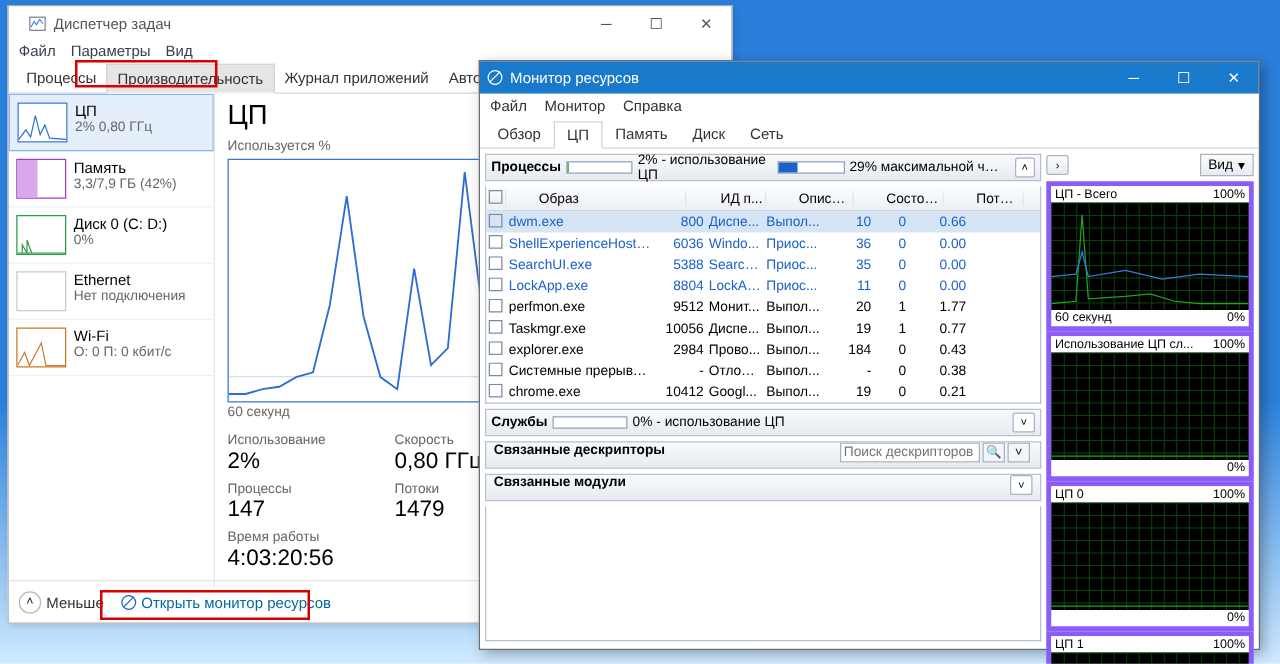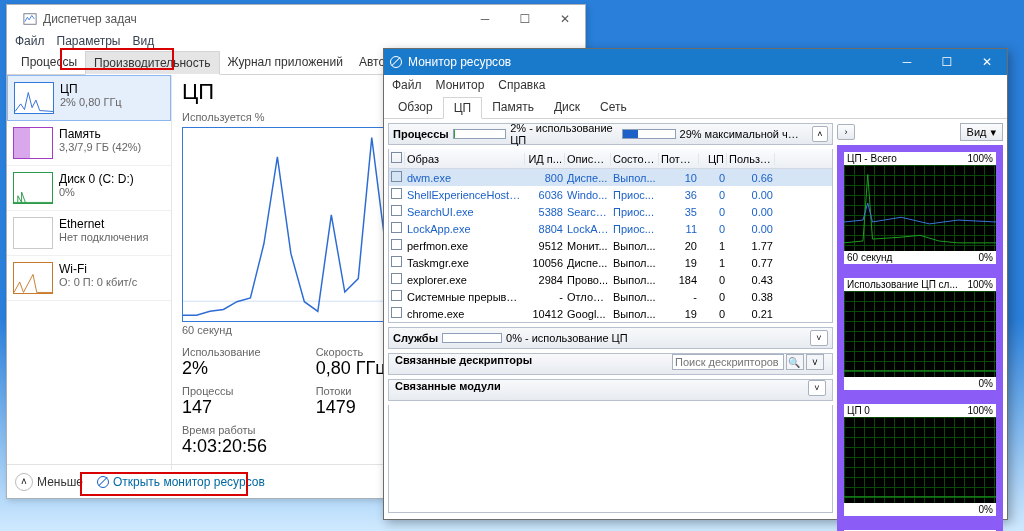--- a/index.html
+++ b/index.html
@@ -59,39 +59,39 @@
 
   .panel-head { height: 22px; background: linear-gradient(#f8f9fb, #e7ebf1); border: 1px solid #b7c0cc; display: flex; align-items: center; padding: 0 4px; gap: 4px; font-size: 11px; }
   .panel-head .label { font-weight: bold; }
   .panel-head .chevbtn { width: 18px; height: 16px; border: 1px solid #a8b2bf; background: #fff; border-radius: 2px; display: flex; align-items: center; justify-content: center; font-size: 9px; }
   .panel-head .spacer { flex: 1; }
   .bar-sm { width: 60px; height: 10px; border: 1px solid #8ea0b8; position: relative; background: #fff; }
   .bar-sm .fill { position: absolute; left: 0; top: 0; bottom: 0; }
 
   .proc-table { border: 1px solid #b7c0cc; border-top: none; font-size: 11px; overflow: hidden; }
   .proc-head, .proc-row { display: grid; grid-template-columns: 16px 120px 40px 46px 48px 40px 28px 48px; align-items: center; }
-  .proc-head { background: linear-gradient(#fbfcfe, #eceff4); border-bottom: 1px solid #d2d8e1; height: 20px; }
+  .proc-head { background: linear-gradient(#fbfcfe, #eceff4); border-bottom: 1px solid #d2d8e1; height: 20px; gap: 24px; }
   .proc-head div { padding: 0 2px; border-right: 1px solid #e1e5ec; white-space: nowrap; overflow: hidden; text-overflow: ellipsis; }
   .proc-row { height: 17px; }
   .proc-row div { padding: 0 2px; white-space: nowrap; overflow: hidden; text-overflow: ellipsis; }
   .proc-row.blue div { color: #1b61c8; }
   .proc-row.sel { background: #d6e5f5; }
   .num { text-align: right; }
   .cb { width: 11px; height: 11px; border: 1px solid #7a8aa0; display: inline-block; }
 
   .panel-bar { height: 22px; background: linear-gradient(#f8f9fb, #e7ebf1); border: 1px solid #b7c0cc; display: flex; align-items: flex-start; padding: 0 6px; font-size: 11px; }
   .panel-bar .chevbtn { margin-left: auto; width: 18px; height: 16px; border: 1px solid #a8b2bf; background: #fff; border-radius: 2px; display: flex; align-items: center; justify-content: center; font-size: 9px; }
   .search-box { margin-left: auto; margin-right: 2px; display: flex; align-items: center; gap: 2px; }
   .search-box input { width: 112px; height: 16px; border: 1px solid #a8b2bf; font-size: 11px; padding: 0 2px; color: #888; }
   .search-box .btn { width: 18px; height: 16px; border: 1px solid #a8b2bf; background: #f3f5f8; font-size: 10px; display: flex; align-items: center; justify-content: center; }
 
   .rm-right .view-head { height: 22px; display: flex; align-items: center; gap: 4px; }
   .rm-right .view-head .chevbtn { width: 18px; height: 16px; border: 1px solid #a8b2bf; background: linear-gradient(#fcfcfd,#e7ebf0); border-radius:2px; display:flex; align-items:center; justify-content:center; font-size:9px; }
   .rm-right .view-head .dd { margin-left: auto; border: 1px solid #a8b2bf; background: linear-gradient(#fcfcfd,#e7ebf0); height: 18px; padding: 0 6px; display: flex; align-items: center; gap: 4px; font-size: 11px; }
-  .rgraph { border: 7px solid #8b5cf6; }
+  .rgraph { border: 4px solid #8b5cf6; }
   .rgraph .ghead { display: flex; justify-content: space-between; font-size: 10px; padding: 1px 3px; background: #fff; }
   .rgraph .garea { height: 86px; background: #000; position: relative; }
   .rgraph .gfoot { display: flex; justify-content: space-between; font-size: 10px; padding: 1px 3px; }
   .grid-lines { position: absolute; inset: 0; background-image:
       linear-gradient(#0b5a0b 1px, transparent 1px),
       linear-gradient(90deg, #0b5a0b 1px, transparent 1px);
     background-size: 10px 10px; opacity: .8; }
 
   svg polyline { fill: none; }
 </style>

